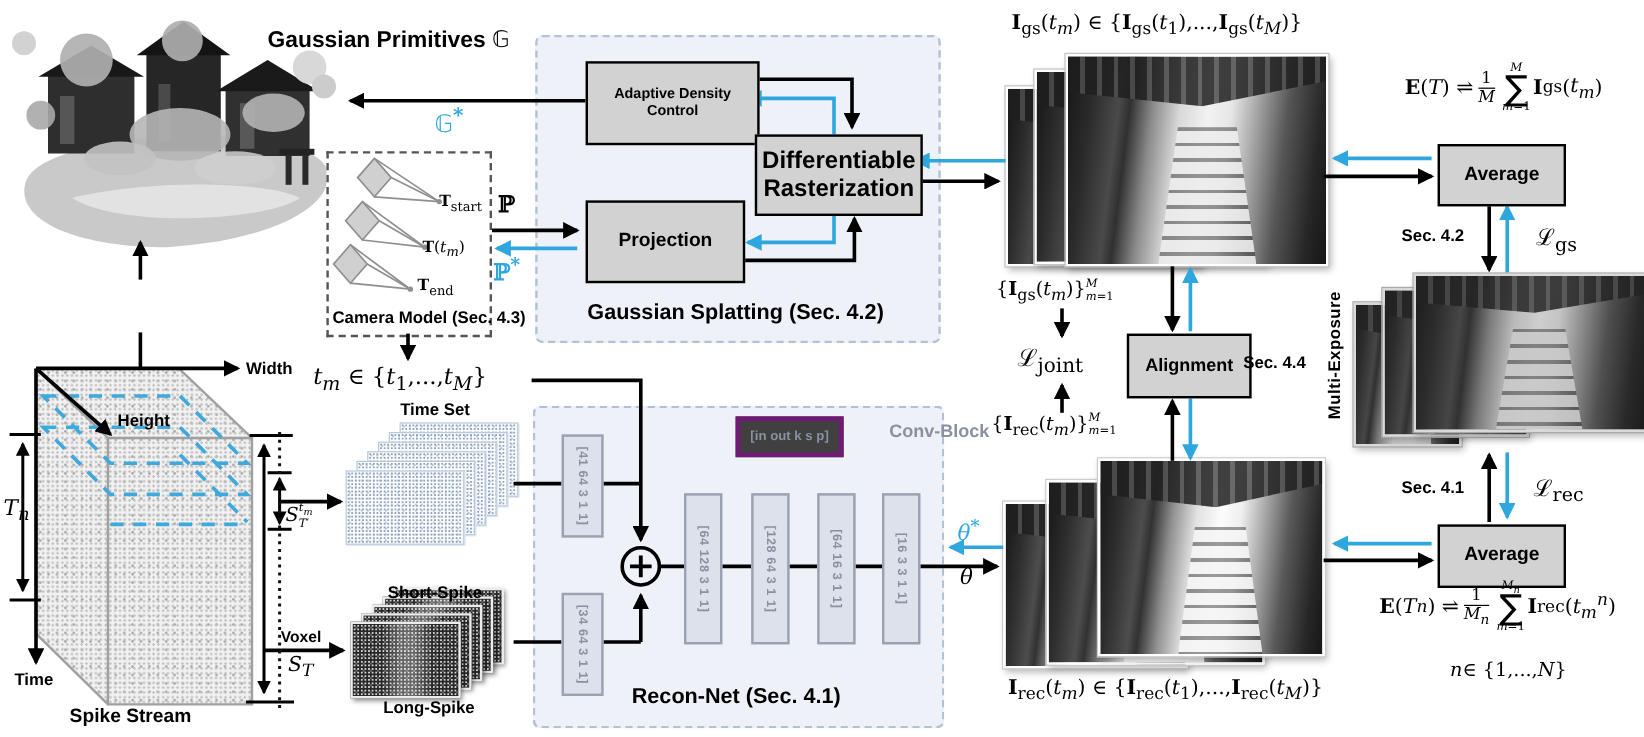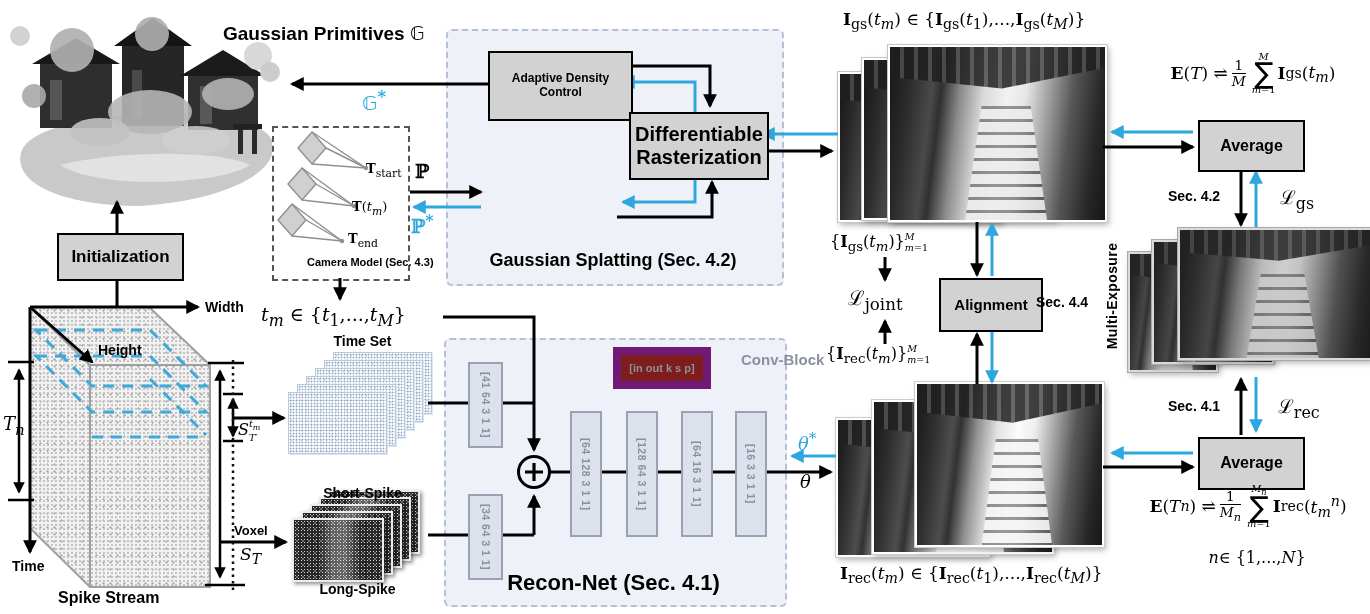--- a/index.html
+++ b/index.html
@@ -225,40 +225,40 @@
       <path d="M1193,453 H1112" marker-end="url(#mc)"></path>
       <path d="M836,456 H792" marker-end="url(#mc)"></path>
     </g>
 
     <g>
       <circle cx="534" cy="472" r="15.5" fill="#eef1f7" stroke="#000" stroke-width="3"></circle>
       <path d="M534,463 V481 M525,472 H543" stroke="#000" stroke-width="3.2"></path>
     </g>
   </svg>
 
-  <div class="gbox" style="left:57px;top:233px;width:123px;height:44px;font-size:17px;">Initialization</div>
   <div class="gbox" style="left:488px;top:51px;width:129px;height:66px;font-size:12px;padding:0 6px;">Adaptive Density Control</div>
   <div class="gbox" style="left:629px;top:112px;width:128px;height:64px;font-size:20px;padding:0 4px;">Differentiable Rasterization</div>
+  <div class="gbox" style="left:488px;top:167px;width:129px;height:65px;font-size:16px;">Projection</div>
   <div class="gbox" style="left:1198px;top:120px;width:103px;height:48px;font-size:16px;">Average</div>
   <div class="gbox" style="left:927px;top:278px;width:100px;height:50px;font-size:15px;margin-left:12px;">Alignment</div>
   <div class="gbox" style="left:1198px;top:437px;width:103px;height:49px;font-size:16px;">Average</div>
 
   <div class="conv" style="left:468px;top:362px;width:31px;height:82px;">[41 64 3 1 1]</div>
   <div class="conv" style="left:468px;top:494px;width:31px;height:82px;">[34 64 3 1 1]</div>
   <div class="conv" style="left:570px;top:411px;width:28px;height:122px;">[64 128 3 1 1]</div>
   <div class="conv" style="left:626px;top:411px;width:28px;height:122px;">[128 64 3 1 1]</div>
   <div class="conv" style="left:681px;top:411px;width:28px;height:122px;">[64 16 3 1 1]</div>
   <div class="conv" style="left:735px;top:411px;width:28px;height:122px;">[16 3 3 1 1]</div>
-  <div class="lbl gray b" style="left:613px;top:347px;width:82px;height:26px;background:#7f1d1d;border:8px solid #701a75;
+  <div class="lbl gray b" style="left:613px;top:347px;width:82px;height:26px;background:#404040;border:4px solid #701a75;
               display:flex;align-items:center;justify-content:center;font-size:11px;z-index:4;">[in out k s p]</div>
   <div class="lbl gray b" style="left:701px;top:351px;font-size:15px;margin-left:40px;">Conv-Block</div>
 
   <div class="lbl b ctr" style="left:446px;top:250px;width:334px;font-size:18px;">Gaussian Splatting (Sec. 4.2)</div>
-  <div class="lbl b ctr" style="left:444px;top:570px;width:339px;font-size:22px;">Recon-Net (Sec. 4.1)</div>
-  <div class="lbl b" style="left:277px;top:256px;font-size:11px;margin-left:30px;">Camera Model (Sec. 4.3)</div>
+  <div class="lbl b ctr" style="left:444px;top:570px;width:339px;font-size:18px;">Recon-Net (Sec. 4.1)</div>
+  <div class="lbl b" style="left:277px;top:256px;font-size:14px;">Camera Model (Sec. 4.3)</div>
 
   <div class="lbl b" style="left:223px;top:22px;font-size:19px;">Gaussian Primitives <span class="bbg">𝔾</span></div>
   <div class="lbl math blue b" style="left:362px;top:86px;font-size:20px;"><span class="bbg">𝔾</span><sup>*</sup></div>
   <div class="lbl math b" style="left:415px;top:160px;font-size:19px;">ℙ</div>
   <div class="lbl math blue b" style="left:411px;top:211px;font-size:19px;">ℙ<sup>*</sup></div>
 
   <div class="lbl math" style="left:366px;top:161px;font-size:13px;"><b>T</b><sub>start</sub></div>
   <div class="lbl math" style="left:352px;top:199px;font-size:13px;"><b>T</b>(<i>t<sub>m</sub></i>)</div>
   <div class="lbl math" style="left:348px;top:231px;font-size:13px;"><b>T</b><sub>end</sub></div>
 

